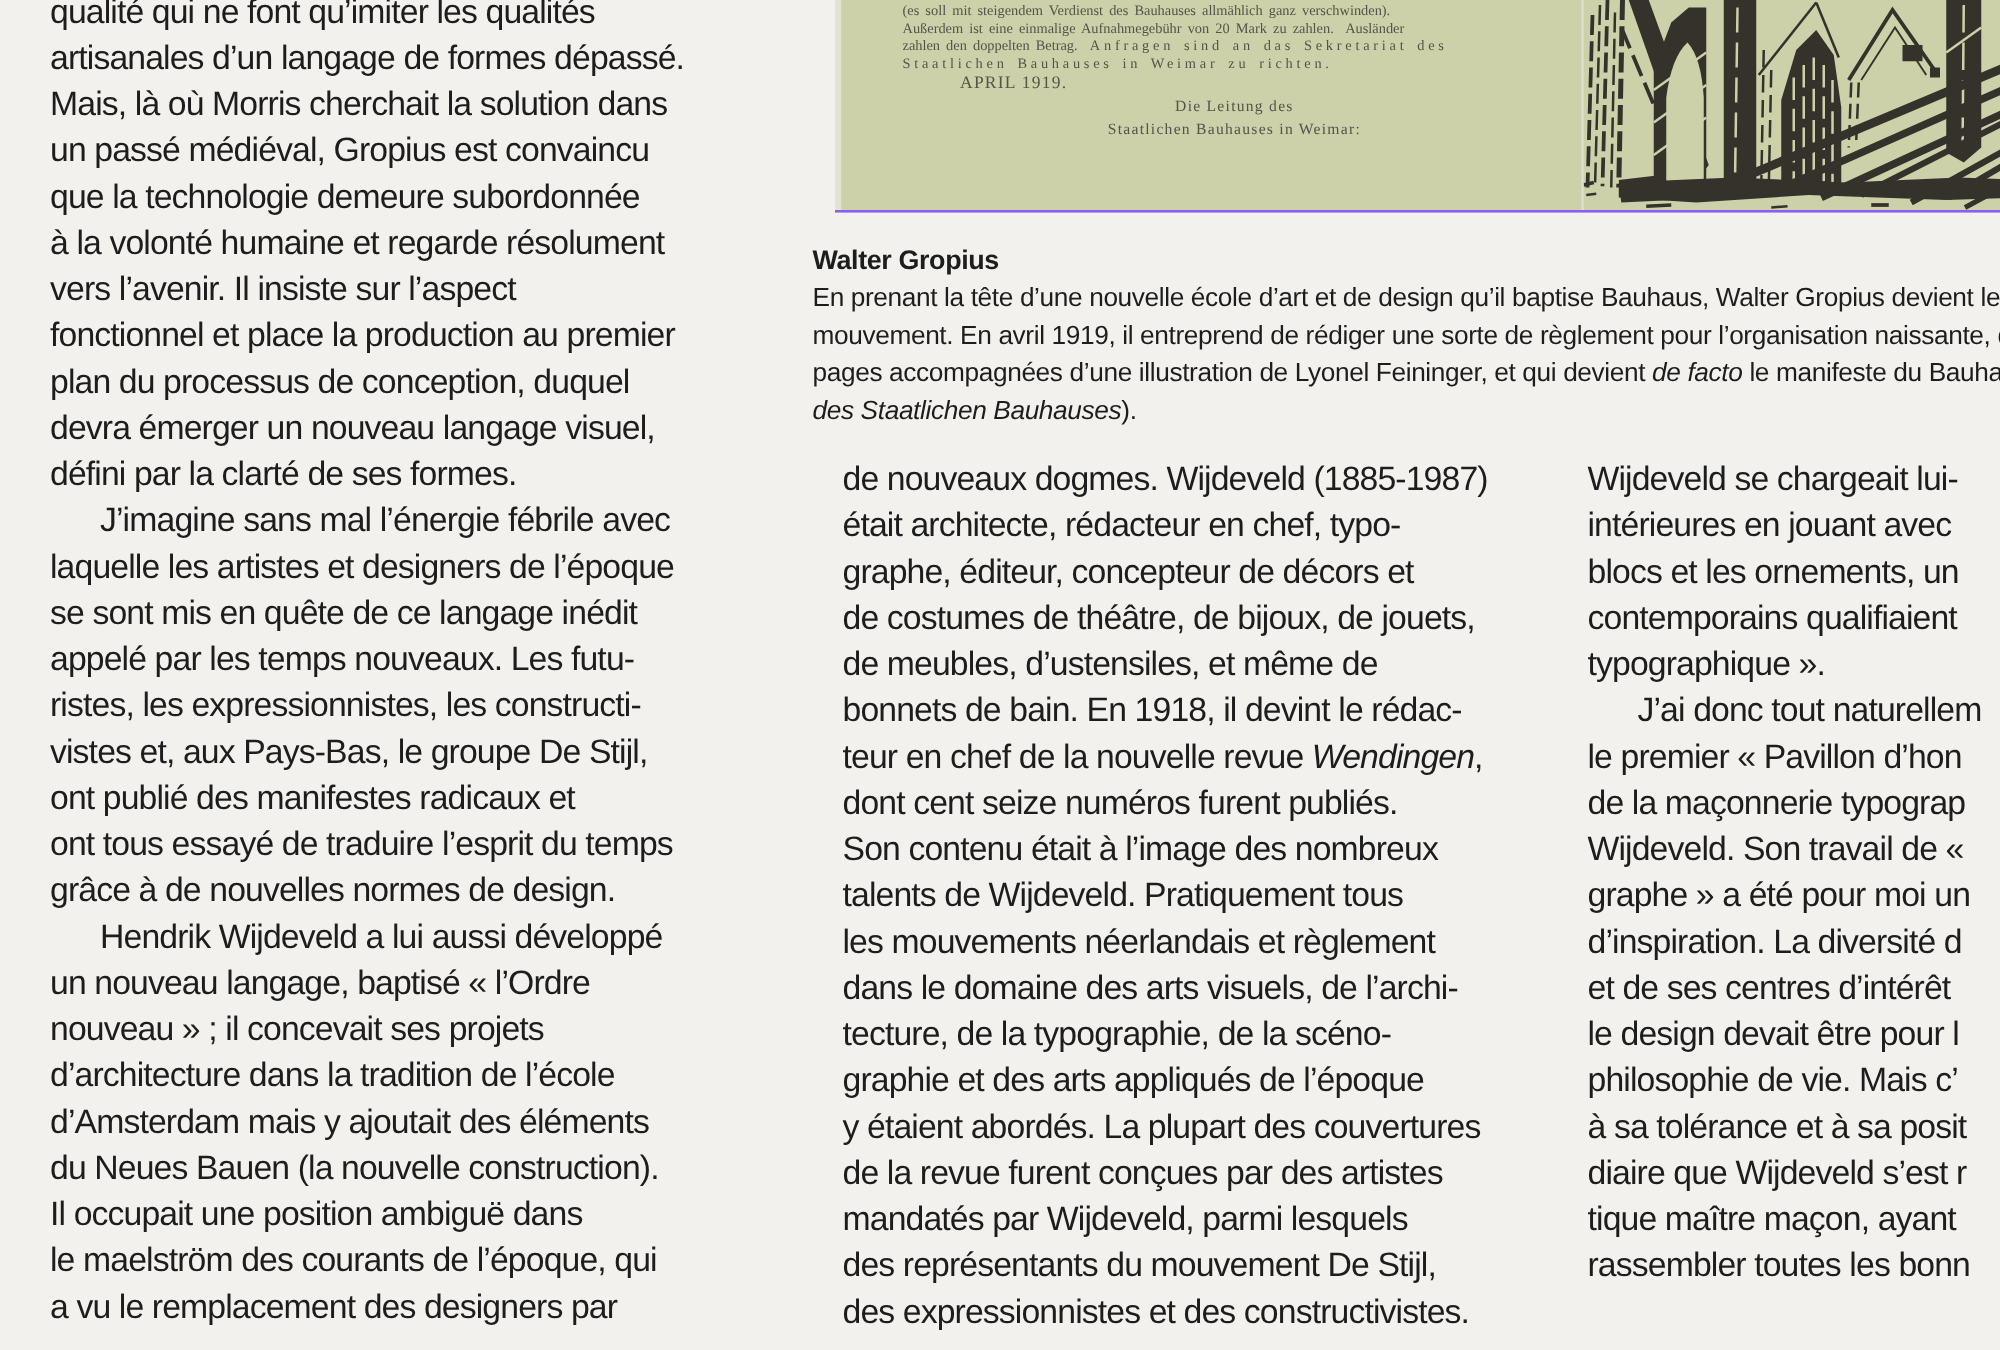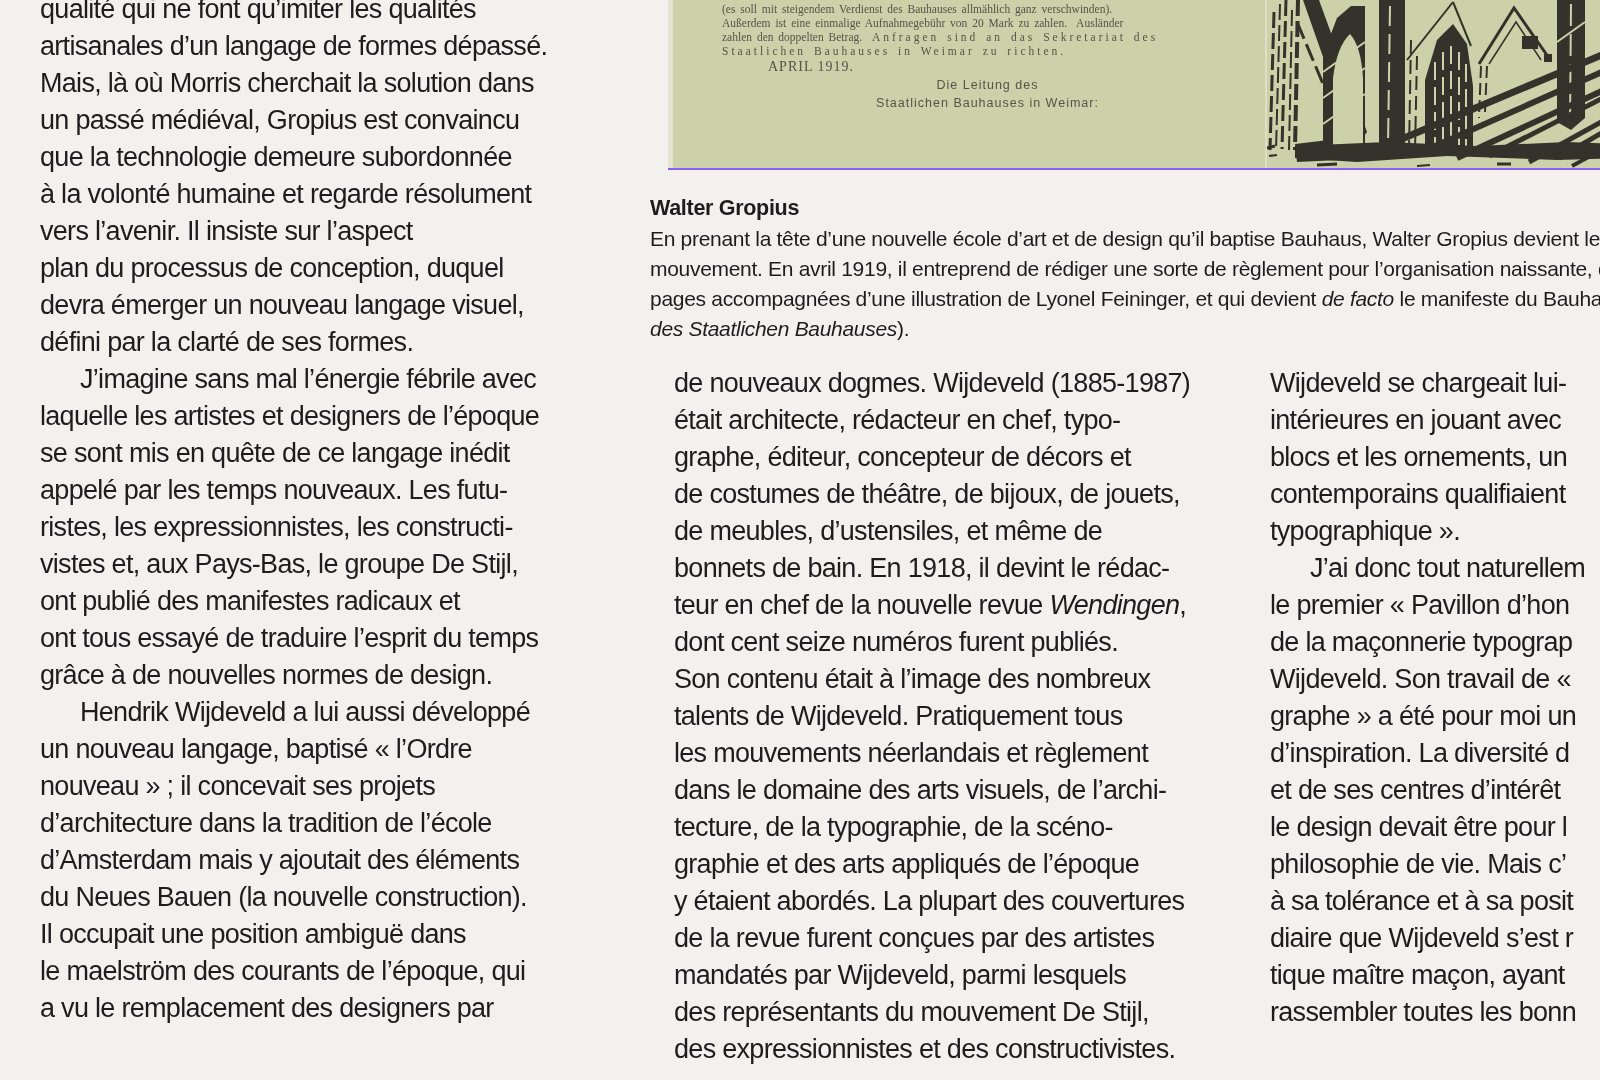--- a/index.html
+++ b/index.html
@@ -21,21 +21,21 @@
     height:14px;line-height:14px;font-family:"Liberation Serif",serif;
     font-size:11.5px;color:var(--manifesto-ink,#57544a);white-space:pre;word-spacing:2px;
   }
   .doc-line .sperr{letter-spacing:3px;margin-top:43px;}
   .doc-date{
     position:absolute;left:100px;top:59px;font-family:"Liberation Serif",serif;
     font-size:14px;letter-spacing:1px;color:var(--manifesto-ink,#57544a);white-space:pre;
   }
   .doc-sig{position:absolute;left:0;top:76px;width:597px;text-align:center;}
   .sig-line{
-    height:18px;line-height:18px;font-family:Liberation Sans, sans-serif;
+    height:18px;line-height:18px;font-family:Liberation Serif, serif;
     font-size:12.5px;letter-spacing:1px;color:var(--manifesto-ink,#57544a);white-space:pre;padding-left:42px;
   }
   .woodcut{position:absolute;left:599px;top:0;width:353px;height:168px;}
   .woodcut .f{fill:var(--woodcut-ink,#34322b);}
   .woodcut .g{fill:var(--manifesto-paper,#ccd1a9);}
   .woodcut .s{stroke:var(--woodcut-ink,#34322b);fill:none;}
   .woodcut .gs{stroke:var(--manifesto-paper,#ccd1a9);fill:none;}
   
   .caption{position:absolute;left:650px;top:192px;width:960px;}
   .cap-title{height:32px;line-height:32px;font-size:21.5px;font-weight:700;letter-spacing:-0.3px;white-space:nowrap;}
@@ -157,20 +157,21 @@
   </section>
 
   <section class="col col-left">
       <div class="tline"><span>qualité qui ne font qu’imiter les qualités</span></div>
       <div class="tline"><span>artisanales d’un langage de formes dépassé.</span></div>
       <div class="tline"><span>Mais, là où Morris cherchait la solution dans</span></div>
       <div class="tline"><span>un passé médiéval, Gropius est convaincu</span></div>
       <div class="tline"><span>que la technologie demeure subordonnée</span></div>
       <div class="tline"><span>à la volonté humaine et regarde résolument</span></div>
       <div class="tline"><span>vers l’avenir. Il insiste sur l’aspect</span></div>
+      <div class="tline"><span>fonctionnel et place la production au premier</span></div>
       <div class="tline"><span>plan du processus de conception, duquel</span></div>
       <div class="tline"><span>devra émerger un nouveau langage visuel,</span></div>
       <div class="tline"><span>défini par la clarté de ses formes.</span></div>
       <div class="tline indent"><span>J’imagine sans mal l’énergie fébrile avec</span></div>
       <div class="tline"><span>laquelle les artistes et designers de l’époque</span></div>
       <div class="tline"><span>se sont mis en quête de ce langage inédit</span></div>
       <div class="tline"><span>appelé par les temps nouveaux. Les futu-</span></div>
       <div class="tline"><span>ristes, les expressionnistes, les constructi-</span></div>
       <div class="tline"><span>vistes et, aux Pays-Bas, le groupe De Stijl,</span></div>
       <div class="tline"><span>ont publié des manifestes radicaux et</span></div>

